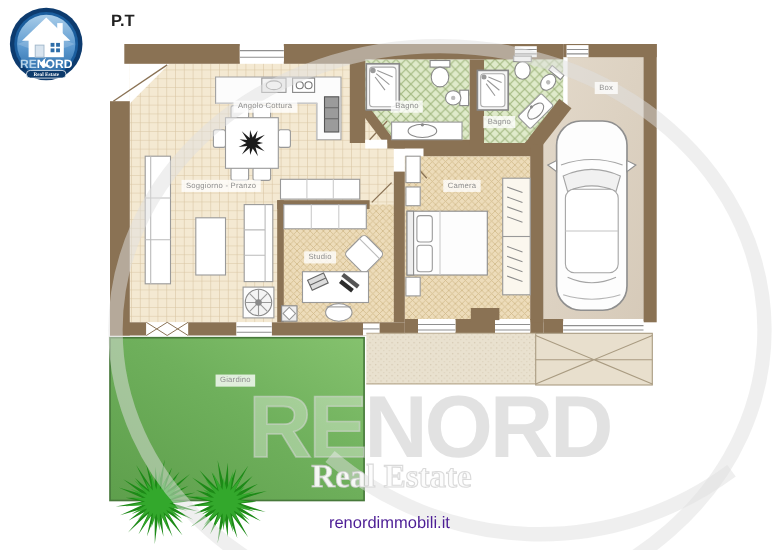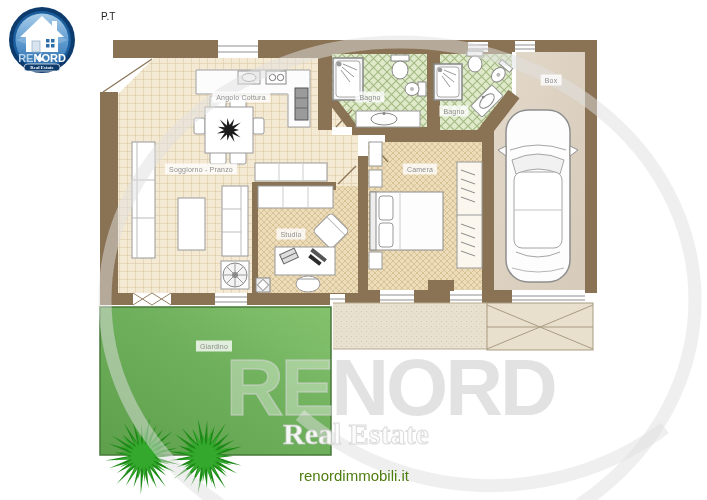--- a/index.html
+++ b/index.html
@@ -3,24 +3,24 @@
 <meta charset="utf-8">
 <style>
   html,body{margin:0;padding:0;background:#fff;}
   body{width:707px;height:500px;position:relative;overflow:hidden;
        font-family:"Liberation Sans",sans-serif;}
   svg{position:absolute;left:0;top:0;}
   .chip{position:absolute;transform:translate(-50%,-50%);
         background:rgba(255,255,255,.78);color:#8e8e8e;
         font-size:7px;line-height:9px;padding:1px 4px;white-space:nowrap;
         z-index:4;letter-spacing:.2px;}
-  .floor-label{position:absolute;left:101px;top:11px;font-size:10px;
-        font-weight:normal;color:#222;z-index:4;}
+  .floor-label{position:absolute;left:101px;top:11px;font-size:15px;
+        font-weight:bold;color:#222;z-index:4;}
   .website{position:absolute;left:299px;top:467px;font-size:15px;
-        color:#4d7c0f;z-index:6;text-shadow:0 1px 0 #fff;}
+        color:#4c1d95;z-index:6;text-shadow:0 1px 0 #fff;}
   
   .wm-renord{position:absolute;left:226px;top:348px;font-size:80px;
         font-weight:bold;letter-spacing:-3px;z-index:5;line-height:80px;
         pointer-events:none;}
   .wm-renord .re{color:rgba(255,255,255,.35);
         -webkit-text-stroke:1.5px rgba(214,214,214,.55);}
   .wm-renord .nord{color:rgba(206,206,206,.6);}
   .wm-tagline{position:absolute;left:283px;top:417px;z-index:5;
         font-family:"Liberation Serif",serif;font-weight:bold;font-size:30px;
         color:rgba(252,252,252,.95);-webkit-text-stroke:1px rgba(202,202,202,.7);

